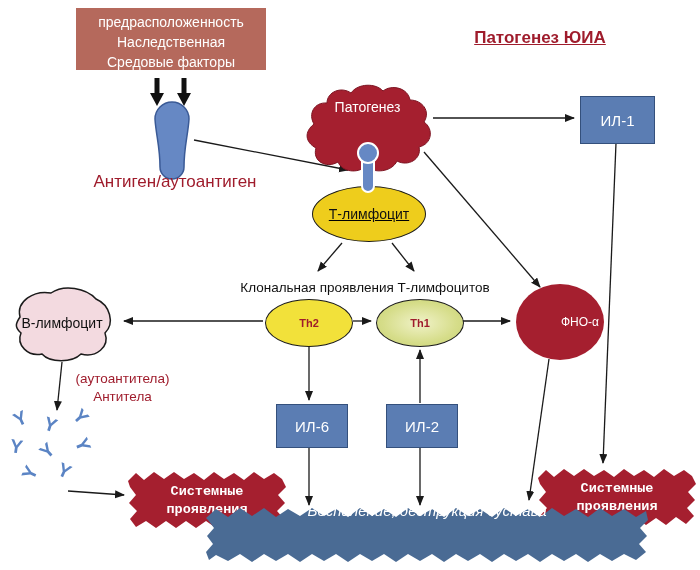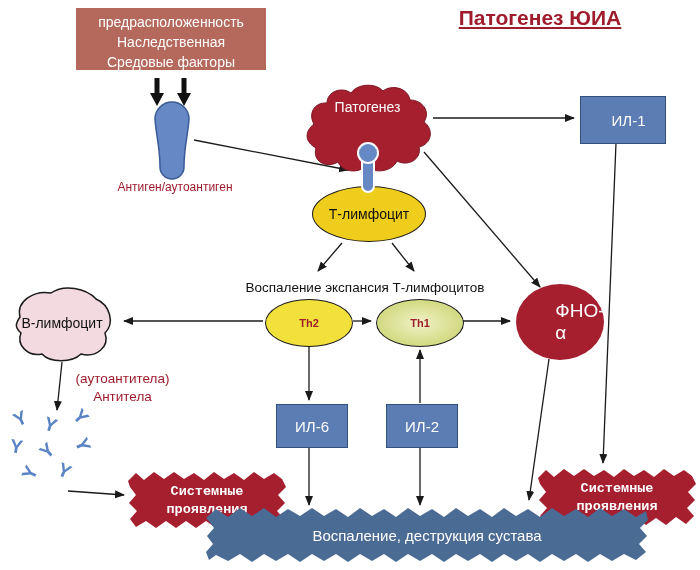--- a/index.html
+++ b/index.html
@@ -2,21 +2,21 @@
 <html style="--crimson: #a51f2f; --box_blue: #5b7db3; --banner_blue: #4a6b94; --pin_blue: #6688c4; --cell_yellow: #eecd1c; --th2_yellow: #f2e13a; --th1_green: #d6dd8a; --pink: #f3dae0; --factors_brown: #b5695c; --red_text: #9f1c2c; --antibody_blue: #5b84c4;"><head>
 <meta charset="utf-8">
 <style>
   html,body{margin:0;padding:0;background:#fff;}
   #stage{position:relative;width:700px;height:570px;background:#ffffff;
          font-family:"Liberation Sans","DejaVu Sans",sans-serif;overflow:hidden;}
   .abs{position:absolute;}
   .center{text-align:center;}
   .lbl{font-size:14px;color:#111;line-height:1.3;}
   .red{color:var(--red_text,#9f1c2c);}
-  .title{font-size:21px;font-weight:bold;text-decoration:underline;color:var(--red_text,#9f1c2c);}
+  .title{font-size:17px;font-weight:bold;text-decoration:underline;color:var(--red_text,#9f1c2c);margin-top:22px;}
   .factors{background:var(--factors_brown,#b5695c);color:#fff;font-size:14px;line-height:1.42;padding-top:5px;}
   .bluebox{background:var(--box_blue,#5b7db3);border:1px solid #34507c;color:#fff;
            display:flex;align-items:center;justify-content:center;font-size:15px;}
   .ellipse{border-radius:50%;border:1.5px solid #1b1b1b;display:flex;align-items:center;justify-content:center;}
   .thcell{font-size:11px;font-weight:bold;color:var(--red_text,#9f1c2c);}
   .jag-label{color:#fff;font-weight:bold;font-size:13.5px;line-height:1.3;text-align:center;font-family:Liberation Mono, monospace;}
   .banner-label{color:#fff;font-size:15px;text-align:center;}
   .ab{position:absolute;font-size:19px;font-weight:bold;color:var(--antibody_blue,#5b84c4);}
   svg{display:block;}
   .arrow{stroke:#1a1a1a;stroke-width:1.3;fill:none;}
@@ -61,63 +61,63 @@
     <div>Наследственная</div>
     <div>Средовые факторы</div>
   </div>
 
   <div class="abs title center" style="left:440px;top:6px;width:200px;">Патогенез ЮИА</div>
 
   <svg class="abs" style="left:140px;top:95px;" width="70" height="92" viewBox="0 0 70 92">
     <path d="M 15,24 A 17,17 0 1 1 49,24 C 48,40 44,52 44,72 A 12,12 0 0 1 20,72 C 20,52 16,40 15,24 Z" style="fill:var(--pin_blue,#6688c4);stroke:#3a5a96;stroke-width:1.5;"></path>
   </svg>
 
-  <div class="abs lbl red center" style="left:85px;top:180px;width:180px;font-size:12px;">Антиген/аутоантиген</div>
+  <div class="abs lbl red center" style="left:85px;top:171px;width:180px;font-size:17px;">Антиген/аутоантиген</div>
 
   <svg class="abs" style="left:300px;top:82px;" width="135" height="95" viewBox="0 0 135 95">
     <path d="M 14,42 C 8,32 14,20 27,21 C 27,10 41,4 51,11 C 58,1 76,1 83,9 C 92,2 108,6 110,18
              C 122,18 131,29 124,40 C 134,47 132,62 119,65 C 122,77 108,85 97,79 C 92,90 74,92 66,84
              C 58,92 42,90 38,80 C 26,87 12,79 16,66 C 5,60 4,50 14,42 Z" style="fill:var(--crimson,#a51f2f);stroke:#7d1422;stroke-width:1;"></path>
   </svg>
 
-  <div class="abs ellipse" style="left:312px;top:186px;width:112px;height:54px;background:var(--cell_yellow,#eecd1c);">
+  <div class="abs ellipse" style="left:312px;top:186px;width:112px;height:54px;background:var(--cell_yellow,#eecd1c);text-decoration:underline;">
     <span class="lbl">Т-лимфоцит</span>
   </div>
 
   <svg class="abs" style="left:352px;top:140px;" width="32" height="58" viewBox="0 0 32 58">
     <rect x="10" y="14" width="12" height="38" rx="6" style="fill:var(--pin_blue,#6688c4);stroke:#ffffff;stroke-width:2;"></rect>
     <circle cx="16" cy="13" r="10" style="fill:var(--pin_blue,#6688c4);stroke:#ffffff;stroke-width:2;"></circle>
   </svg>
 
   <div class="abs center" style="left:300px;top:98px;width:135px;color:#fff;font-size:14px;line-height:1.3;">
     <div>Патогенез</div>
   </div>
 
-  <div class="abs bluebox" style="left:580px;top:96px;width:73px;height:46px;padding-left:11px;">
+  <div class="abs bluebox" style="left:580px;top:96px;width:73px;height:46px;">
     <span>ИЛ-1</span>
   </div>
 
-  <div class="abs lbl center" style="left:215px;top:279px;width:300px;font-size:13.5px;">Воспаление экспансия Т-лимфоцитов</div>
+  <div class="abs lbl center" style="left:215px;top:279px;width:300px;font-size:13.5px;">Клональная проявления Т-лимфоцитов</div>
 
   <div class="abs ellipse" style="left:265px;top:299px;width:86px;height:46px;background:var(--th2_yellow,#f2e13a);">
     <span class="thcell">Th2</span>
   </div>
 
   <div class="abs ellipse" style="left:376px;top:299px;width:86px;height:46px;background:radial-gradient(ellipse at center,#f0f2c8 0%,var(--th1_green,#d6dd8a) 60%,#c6d170 100%);">
     <span class="thcell">Th1</span>
   </div>
 
   <svg class="abs" style="left:6px;top:283px;" width="112" height="80" viewBox="0 0 112 80">
     <path d="M 14,34 C 10,18 28,7 45,10 C 58,1 80,5 90,16 C 104,22 109,40 99,50
              C 104,64 90,75 75,71 C 66,80 44,80 36,71 C 22,74 10,62 15,50 C 8,44 10,40 14,34 Z" style="fill:var(--pink,#f3dae0);stroke:#1b1b1b;stroke-width:1.5;"></path>
   </svg>
   <div class="abs lbl center" style="left:6px;top:314px;width:112px;">В-лимфоцит</div>
 
   <div class="abs" style="left:516px;top:284px;width:88px;height:76px;border-radius:50%;background:var(--crimson,#a51f2f);display:flex;align-items:center;justify-content:center;">
-    <span style="color:#fff;font-size:19px;margin-left:40px;">ФНО-α</span>
+    <span style="color:#fff;font-size:12px;margin-left:40px;">ФНО-α</span>
   </div>
 
   <div class="abs red center" style="left:55px;top:370px;width:135px;font-size:13.5px;line-height:1.3;">
     <div>(аутоантитела)</div>
     <div>Антитела</div>
   </div>
 
   <div class="abs" style="left:8px;top:408px;width:110px;height:85px;">
     <span class="ab" style="left:6px;top:0;transform:rotate(-25deg);">Y</span>
     <span class="ab" style="left:36px;top:6px;transform:rotate(18deg);">Y</span>
@@ -149,15 +149,15 @@
     <polygon points="0,10 8,2 16,9 26,1 36,8 46,1 56,8 66,2 76,9 86,1 96,8 106,2 116,9 126,1 136,8 146,2 154,8 158,16 150,24 157,32 149,40 156,48 148,56 138,49 128,57 118,50 108,57 98,50 88,57 78,50 68,57 58,50 48,57 38,50 28,57 18,50 8,56 2,48 9,40 1,32 8,24 2,16" style="fill:var(--crimson,#a51f2f);"></polygon>
   </svg>
   <div class="abs jag-label" style="left:538px;top:480px;width:158px;">
     <div>Системные</div>
     <div>проявления</div>
   </div>
 
   <svg class="abs" style="left:206px;top:506px;" width="442" height="58" viewBox="0 0 442 58">
     <polygon points="0,12 10,3 22,11 34,2 46,10 58,2 70,11 82,3 94,10 106,2 118,10 130,3 142,11 154,2 166,10 178,3 190,11 202,2 214,10 226,3 238,11 250,2 262,10 274,3 286,11 298,2 310,10 322,3 334,11 346,2 358,10 370,3 382,11 394,2 406,10 418,3 430,11 440,5 442,14 434,22 441,30 433,38 440,46 430,54 418,48 406,55 394,48 382,56 370,48 358,55 346,48 334,56 322,48 310,55 298,48 286,56 274,48 262,55 250,48 238,56 226,48 214,55 202,48 190,56 178,48 166,55 154,48 142,56 130,48 118,55 106,48 94,56 82,48 70,55 58,48 46,56 34,48 22,55 10,49 3,54 0,46 7,38 1,30 8,22 2,14" style="fill:var(--banner_blue,#4a6b94);"></polygon>
   </svg>
-  <div class="abs banner-label" style="left:206px;top:527px;width:442px;">Воспаление, деструкция сустава</div>
+  <div class="abs banner-label" style="left:206px;top:502px;width:442px;font-style:italic;">Воспаление, деструкция сустава</div>
 
 </div>
 
 </body></html>

